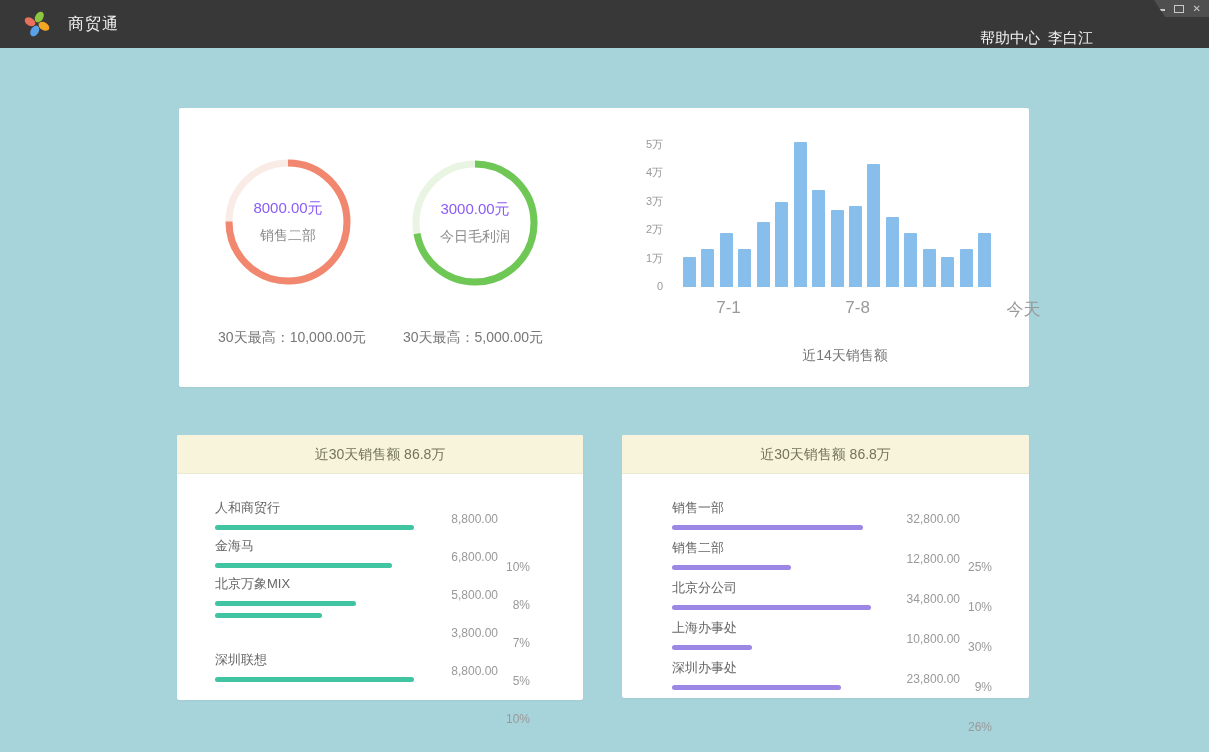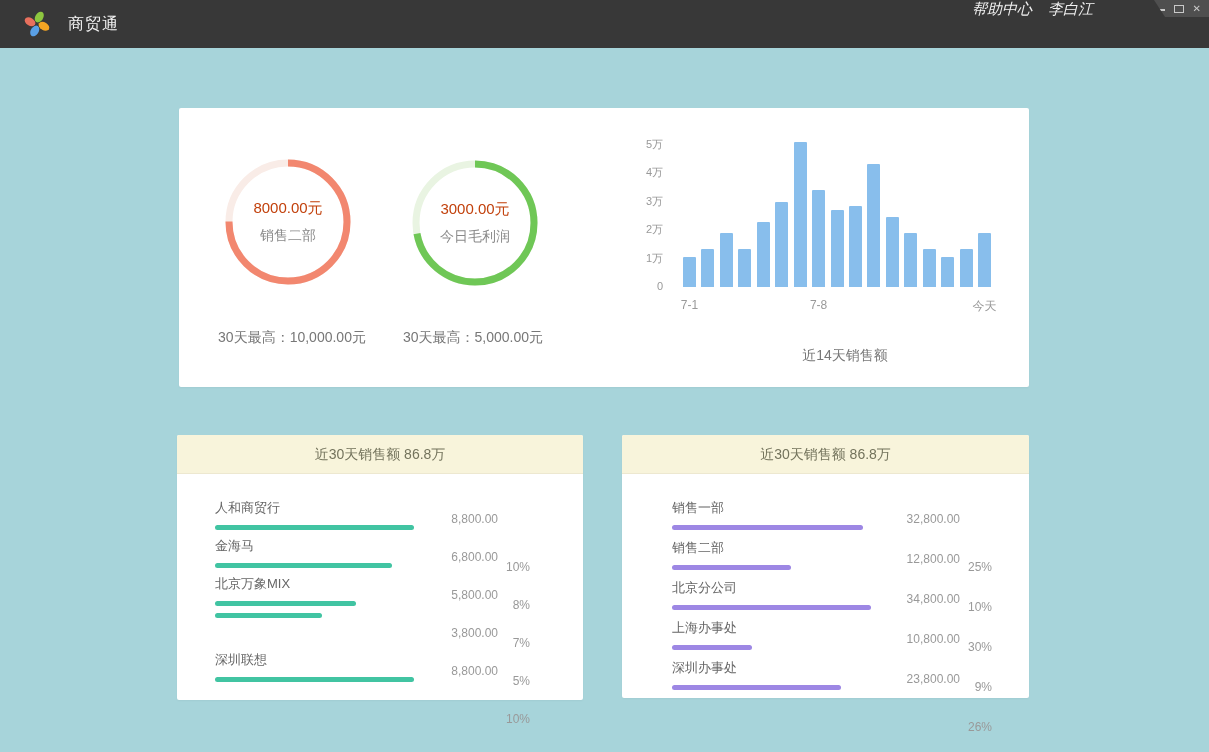--- a/index.html
+++ b/index.html
@@ -7,51 +7,51 @@
     width:1209px;height:752px;position:relative;overflow:hidden;
     background:#A7D4DA;
     font-family:"Liberation Sans","DejaVu Sans",sans-serif;
     -webkit-font-smoothing:antialiased;
   }
   
   .titlebar{position:absolute;top:0;left:0;width:100%;height:48px;background:#383838;}
   .logo{position:absolute;left:22px;top:9px;width:30px;height:30px;}
   .app-title{position:absolute;left:68px;top:0;height:48px;line-height:48px;
     color:#F2F2F2;font-size:16px;letter-spacing:1px;}
-  .nav{position:absolute;right:116px;top:0;height:48px;display:flex;align-items:flex-start;gap:16px;font-style:italic;}
+  .nav{position:absolute;right:116px;top:0;height:48px;display:flex;align-items:flex-end;gap:8px;}
   .nav-item{color:#F0F0F0;font-size:15px;cursor:pointer;}
   .win-controls{position:absolute;top:0;right:0;width:68px;height:17px;background:#4F4F4F;
     clip-path:polygon(13px 0,68px 0,68px 17px,24px 17px);
     display:flex;align-items:center;justify-content:flex-end;gap:9px;padding-right:8px;box-sizing:border-box;}
   .wc{display:inline-block;cursor:pointer;}
   .wc-min{width:9px;height:2px;background:#C9C9C9;margin-top:3px;}
   .wc-max{width:8px;height:6px;border:1px solid #C9C9C9;}
   .wc-close{color:#C9C9C9;font-size:10px;line-height:10px;}
   
   .card{position:absolute;background:#FFFFFF;border-radius:2px;box-shadow:0 1px 2px rgba(0,0,0,0.04);}
   #card-overview{left:179px;top:108px;width:850px;height:279px;}
   #card-rank-0{left:177px;top:435px;width:406px;height:265px;}
   #card-rank-1{left:622px;top:435px;width:407px;height:263px;}
   
   .donut-wrap{position:absolute;width:130px;height:130px;}
   #donut-0{left:44px;top:49px;}
   #donut-1{left:231px;top:50px;}
   .donut-text{position:absolute;left:0;top:0;width:130px;height:130px;
     display:flex;flex-direction:column;align-items:center;justify-content:center;gap:9px;}
-  .donut-value{font-size:15px;color:#c2410c;}
+  .donut-value{font-size:15px;color:#8b5cf6;}
   .donut-label{font-size:14px;color:#8A8A8A;}
   .donut-caption{position:absolute;top:221px;width:226px;text-align:center;font-size:14px;color:#777;}
   #cap-0{left:0px;}
   #cap-1{left:181px;}
   
   .ytick{position:absolute;left:424px;width:60px;text-align:right;font-size:11px;color:#999;line-height:11px;}
   .bars{position:absolute;left:504px;top:37px;width:308px;height:142px;
     display:flex;align-items:flex-end;justify-content:space-between;}
   .bar{width:13px;background:#88BEEC;border-radius:1px 1px 0 0;}
-  .xtick{position:absolute;top:190px;font-size:12px;color:#999;transform:translateX(-50%);white-space:nowrap;}
+  .xtick{position:absolute;top:190px;font-size:17px;color:#999;transform:translateX(-50%);white-space:nowrap;margin-left:39px;}
   .chart-caption{position:absolute;top:239px;left:520px;width:292px;text-align:center;font-size:14px;color:#777;}
   
   .card-header{height:38px;line-height:38px;text-align:center;background:#F8F4DB;
     border-bottom:1px solid #EDE8D0;font-size:14px;color:#73735C;border-radius:2px 2px 0 0;}
   .card-items{padding-top:25px;}
   .rank-item{position:relative;height:25px;margin-bottom:13px;}
   #card-rank-1 .rank-item{margin-bottom:15px;}
   #card-rank-0 .rank-item{padding-left:38px;}
   #card-rank-1 .rank-item{padding-left:50px;}
   .rank-name{font-size:13px;color:#666;margin-bottom:8px;}

